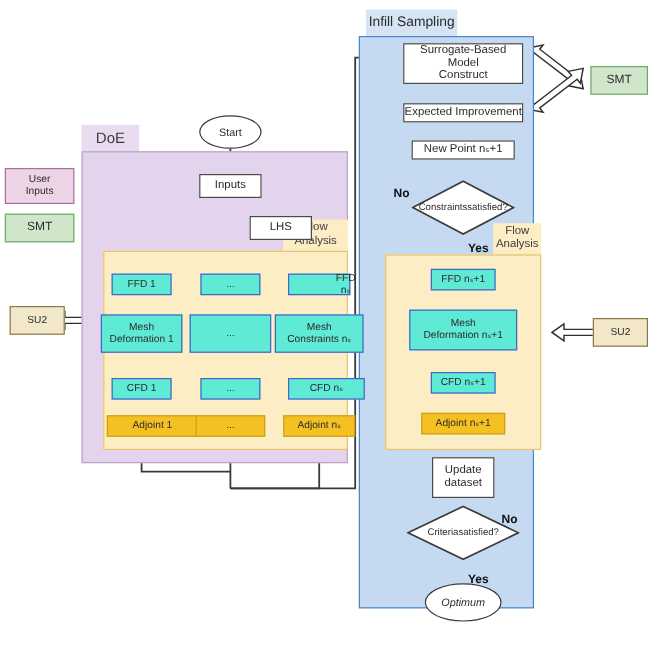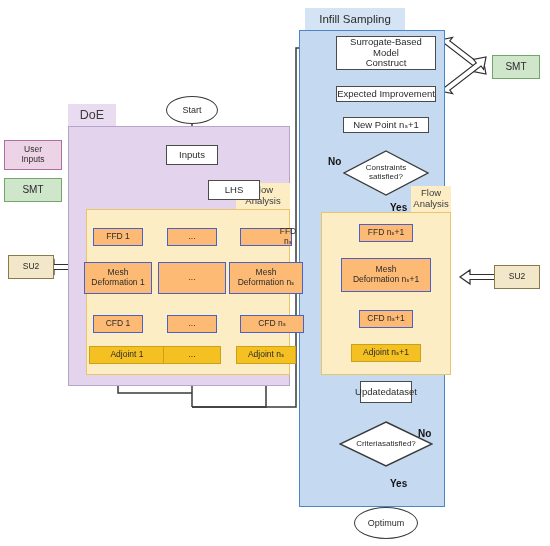--- a/index.html
+++ b/index.html
@@ -16,21 +16,21 @@
   
   .p-doe{background:#e3d3ec;border:1px solid #b9a4c9;}
   .tab-doe{background:#e9dcf0;color:#3b3b3b;font-size:12.5px;}
   .p-infill{background:#c5d9f1;border:1.5px solid #4a86c8;}
   .tab-infill{background:#d4e4f5;color:#2b2b2b;font-size:11.5px;}
   .p-flow{background:#fdedc4;border:1px solid #e8c46b;}
   .tab-flow{background:#fdedc4;color:#3b3b3b;font-size:9.5px;}
 
   
   .n-plain{background:#ffffff;border:1.4px solid #4a4a4a;font-size:9.5px;}
-  .n-blue{background:#fdba74;border:1.2px solid #4a62c8;font-size:8.5px;}
+  .n-blue{background:#5eead4;border:1.2px solid #4a62c8;font-size:8.5px;}
   .n-amber{background:#f5c022;border:1.1px solid #caa01c;font-size:8.5px;}
   .n-side-pink{background:#ecd4e6;border:1.2px solid #b06ea0;font-size:8.5px;}
   .n-side-green{background:#cfe6cb;border:1.2px solid #6fa96a;font-size:10px;}
   .n-side-tan{background:#f2e7c9;border:1.2px solid #8a7a4a;font-size:8.5px;}
   .n-oval{background:#ffffff;border:1.4px solid #3a3a3a;border-radius:50%/50%;font-size:9px;}
   .n-diamond{font-size:8px;background:transparent;border:none;}
   .diamond-shape{position:absolute;left:0;top:0;width:100%;height:100%;}
   .diamond-lbl{position:relative;z-index:2;}
 
   .yn{position:absolute;font-size:10px;font-weight:bold;color:#111;}
@@ -114,21 +114,21 @@
 
       <path d="M440,91 L452.5,93.5 L449.8,90 L481,66 L483.6,69.4 L486,57 L473.6,59.5 L476.3,62.9 L445.2,86.9 L442.6,83.5 Z"></path>
 
       <path d="M460,277 L470,270 L470,274.5 L496,274.5 L496,270 L506,277 L496,284 L496,279.5 L470,279.5 L470,284 Z"></path>
     </g>
   </svg>
 
   <div class="tab tab-doe" style="left:68px;top:104px;width:48px;height:22px;">DoE</div>
   <div class="panel p-doe" style="left:68px;top:126px;width:222px;height:260px;"></div>
 
-  <div class="tab tab-infill" style="left:305px;top:8px;width:100px;height:22px;">Infill Sampling</div>
+  <div class="tab tab-infill" style="left:305px;top:8px;width:76px;height:22px;">Infill Sampling</div>
   <div class="panel p-infill" style="left:299px;top:30px;width:146px;height:477px;"></div>
 
   <div class="tab tab-flow" style="left:236px;top:183px;width:54px;height:26px;flex-direction:column;">
     <span>Flow</span>
     <span>Analysis</span>
   </div>
   <div class="panel p-flow" style="left:86px;top:209px;width:204px;height:166px;"></div>
 
   <div class="tab tab-flow" style="left:411px;top:186px;width:40px;height:26px;flex-direction:column;">
     <span>Flow</span>
@@ -140,70 +140,70 @@
     <span>User</span>
     <span>Inputs</span>
   </div>
   <div class="node n-side-green" style="left:4px;top:178px;width:58px;height:24px;">SMT</div>
   <div class="node n-side-tan" style="left:8px;top:255px;width:46px;height:24px;">SU2</div>
 
   <div class="node n-side-green" style="left:492px;top:55px;width:48px;height:24px;">SMT</div>
   <div class="node n-side-tan" style="left:494px;top:265px;width:46px;height:24px;">SU2</div>
 
   <div class="node n-oval" style="left:166px;top:96px;width:52px;height:28px;">Start</div>
-  <div class="node n-oval" style="left:354px;top:507px;width:64px;height:32px;">Optimum</div>
+  <div class="node n-oval" style="left:354px;top:486px;width:64px;height:32px;font-style:italic;">Optimum</div>
 
   <div class="node n-plain" style="left:166px;top:145px;width:52px;height:20px;">Inputs</div>
   <div class="node n-plain" style="left:166px;top:180px;width:52px;height:20px;margin-left:42px;">LHS</div>
 
   <div class="node n-blue" style="left:93px;top:228px;width:50px;height:18px;">FFD 1</div>
   <div class="node n-blue" style="left:84px;top:262px;width:68px;height:32px;flex-direction:column;">
     <span>Mesh</span>
     <span>Deformation 1</span>
   </div>
   <div class="node n-blue" style="left:93px;top:315px;width:50px;height:18px;">CFD 1</div>
   <div class="node n-amber" style="left:89px;top:346px;width:76px;height:18px;">Adjoint 1</div>
 
   <div class="node n-blue" style="left:167px;top:228px;width:50px;height:18px;">...</div>
   <div class="node n-blue" style="left:158px;top:262px;width:68px;height:32px;">...</div>
   <div class="node n-blue" style="left:167px;top:315px;width:50px;height:18px;">...</div>
   <div class="node n-amber" style="left:163px;top:346px;width:58px;height:18px;">...</div>
 
   <div class="node n-blue" style="left:240px;top:228px;width:52px;height:18px;padding-left:44px;">FFD nₛ</div>
   <div class="node n-blue" style="left:229px;top:262px;width:74px;height:32px;flex-direction:column;">
     <span>Mesh</span>
-    <span>Deformation nₛ</span>
+    <span>Constraints nₛ</span>
   </div>
   <div class="node n-blue" style="left:240px;top:315px;width:64px;height:18px;">CFD nₛ</div>
   <div class="node n-amber" style="left:236px;top:346px;width:60px;height:18px;">Adjoint nₛ</div>
 
   <div class="node n-plain" style="left:336px;top:36px;width:100px;height:34px;flex-direction:column;">
     <span>Surrogate-Based Model</span>
     <span>Construct</span>
   </div>
   <div class="node n-plain" style="left:336px;top:86px;width:100px;height:16px;">Expected Improvement</div>
   <div class="node n-plain" style="left:343px;top:117px;width:86px;height:16px;">New Point nₛ+1</div>
 
-  <div class="node n-diamond" style="left:343px;top:150px;width:86px;height:46px;flex-direction:column;">
+  <div class="node n-diamond" style="left:343px;top:150px;width:86px;height:46px;flex-direction:row;">
     <svg class="diamond-shape" viewBox="0 0 86 46" preserveAspectRatio="none">
       <polygon points="43,1 85,23 43,45 1,23" fill="#ffffff" stroke="#3a3a3a" stroke-width="1.4"></polygon>
     </svg>
     <span class="diamond-lbl">Constraints</span>
     <span class="diamond-lbl">satisfied?</span>
   </div>
 
   <div class="node n-blue" style="left:359px;top:224px;width:54px;height:18px;">FFD nₛ+1</div>
   <div class="node n-blue" style="left:341px;top:258px;width:90px;height:34px;flex-direction:column;">
     <span>Mesh</span>
     <span>Deformation nₛ+1</span>
   </div>
   <div class="node n-blue" style="left:359px;top:310px;width:54px;height:18px;">CFD nₛ+1</div>
   <div class="node n-amber" style="left:351px;top:344px;width:70px;height:18px;">Adjoint nₛ+1</div>
 
-  <div class="node n-plain" style="left:360px;top:381px;width:52px;height:22px;flex-direction:row;">
+  <div class="node n-plain" style="left:360px;top:381px;width:52px;height:34px;flex-direction:column;">
     <span>Update</span>
     <span>dataset</span>
   </div>
 
   <div class="node n-diamond" style="left:339px;top:421px;width:94px;height:46px;">
     <svg class="diamond-shape" viewBox="0 0 94 46" preserveAspectRatio="none">
       <polygon points="47,1 93,23 47,45 1,23" fill="#ffffff" stroke="#3a3a3a" stroke-width="1.4"></polygon>
     </svg>
     <span class="diamond-lbl">Criteria</span>
     <span class="diamond-lbl">satisfied?</span>

